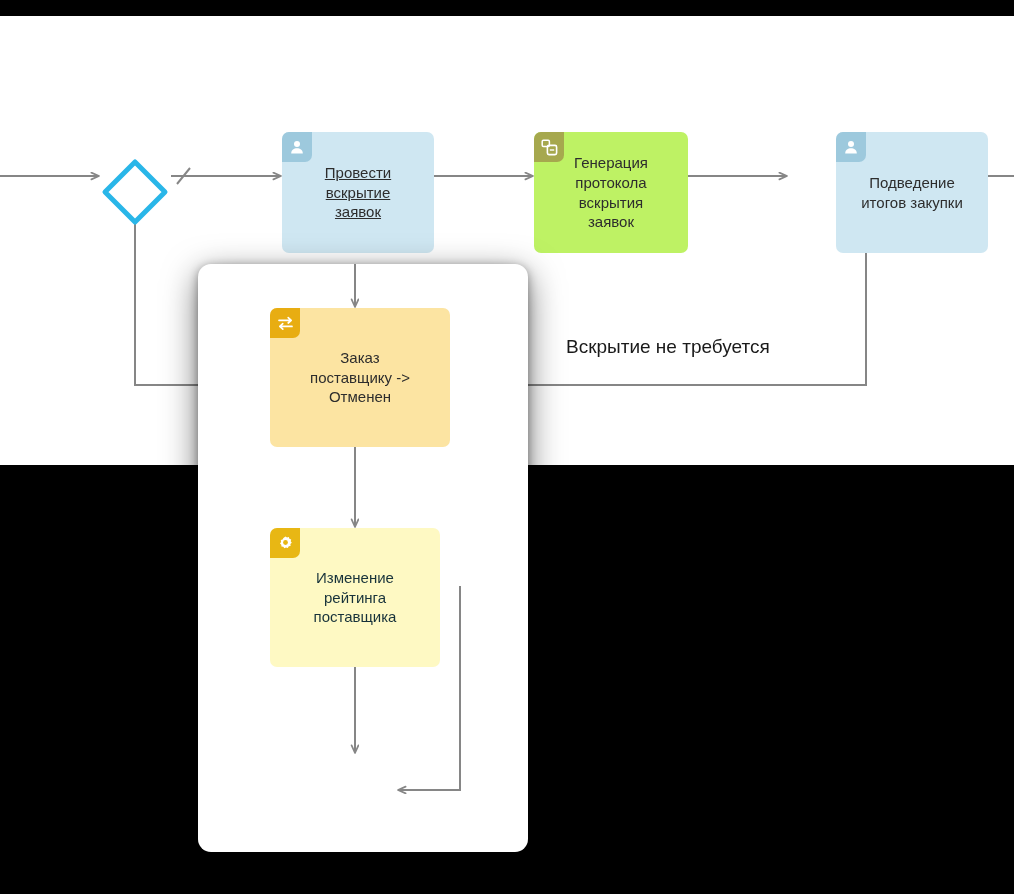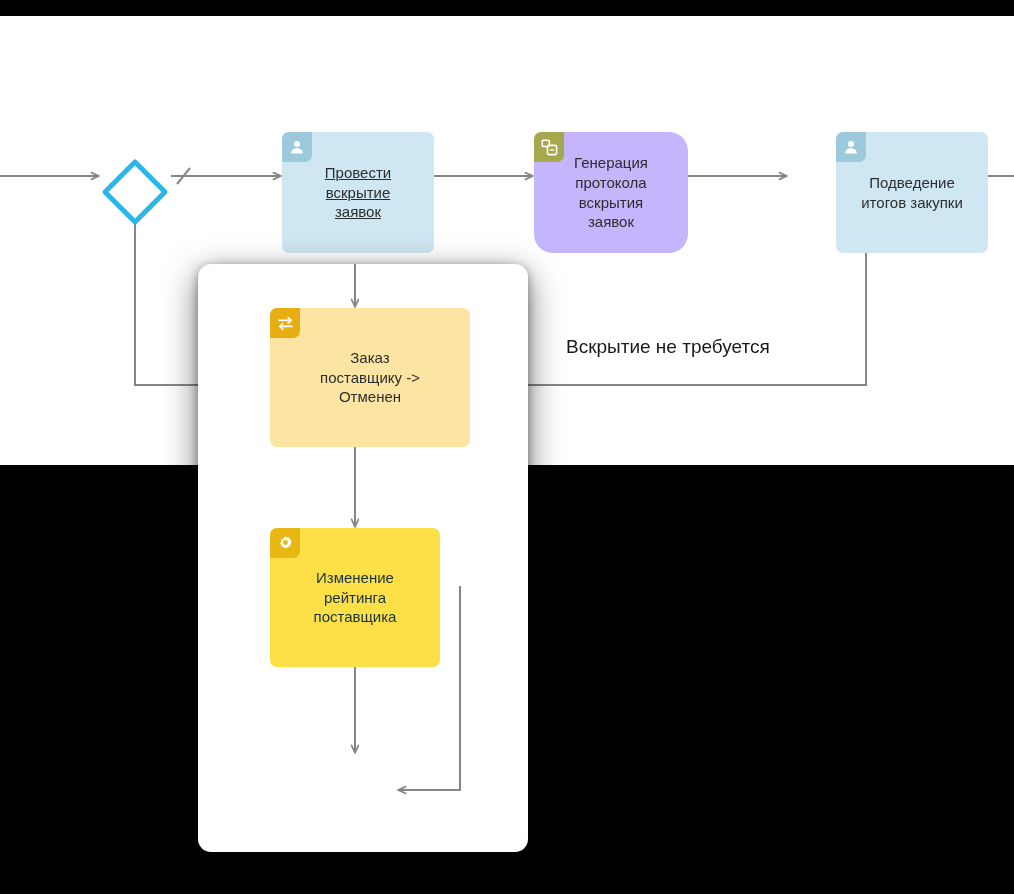--- a/index.html
+++ b/index.html
@@ -47,23 +47,23 @@
     color: #2d2d2d;
     font-size: 15px;
     padding: 6px 8px 6px 8px;
   }
   .task .task-label {
     display: block;
     width: 100%;
     white-space: pre-line;
   }
   .task.user-task   { background: #cfe7f2; }
-  .task.script-task { background: #c4b5fd; border-radius: 19px; }
+  .task.script-task { background: #bef264; }
   .task.yellow-task { background: #fce4a2; }
-  .task.teal-task   { background: #fde047; color: #17323a; }
+  .task.teal-task   { background: #fef9c3; color: #17323a; }
 
   
   .task-icon {
     position: absolute;
     left: 0;
     top: 0;
     width: 30px;
     height: 30px;
     border-radius: 7px 0 7px 0;
     display: flex;
@@ -192,21 +192,21 @@
 
     <line x1="157" y1="-14" x2="157" y2="43" stroke="#868686" stroke-width="2" marker-end="url(#arrow2)"></line>
 
     <line x1="157" y1="183" x2="157" y2="263" stroke="#868686" stroke-width="2" marker-end="url(#arrow2)"></line>
 
     <line x1="157" y1="403" x2="157" y2="489" stroke="#868686" stroke-width="2" marker-end="url(#arrow2)"></line>
 
     <path d="M262,322 L262,526 L200,526" fill="none" stroke="#868686" stroke-width="2" marker-end="url(#arrow2)"></path>
   </svg>
 
-  <div class="task yellow-task" style="left:72px; top:44px; width:200px; height:139px;">
+  <div class="task yellow-task" style="left:72px; top:44px; width:180px; height:139px;">
     <span class="task-icon icon-swap">
       <svg width="17" height="17" viewBox="0 0 17 17">
         <path d="M2,5.3 L14,5.3 M11.2,2.6 L14.2,5.3 L11.2,8" fill="none" stroke="#ffffff" stroke-width="1.7" stroke-linecap="round" stroke-linejoin="round"></path>
         <path d="M15,11.4 L3,11.4 M5.8,8.7 L2.8,11.4 L5.8,14.1" fill="none" stroke="#ffffff" stroke-width="1.7" stroke-linecap="round" stroke-linejoin="round"></path>
       </svg>
     </span>
     <span class="task-label">Заказ
 поставщику -&gt;
 Отменен</span>
   </div>

